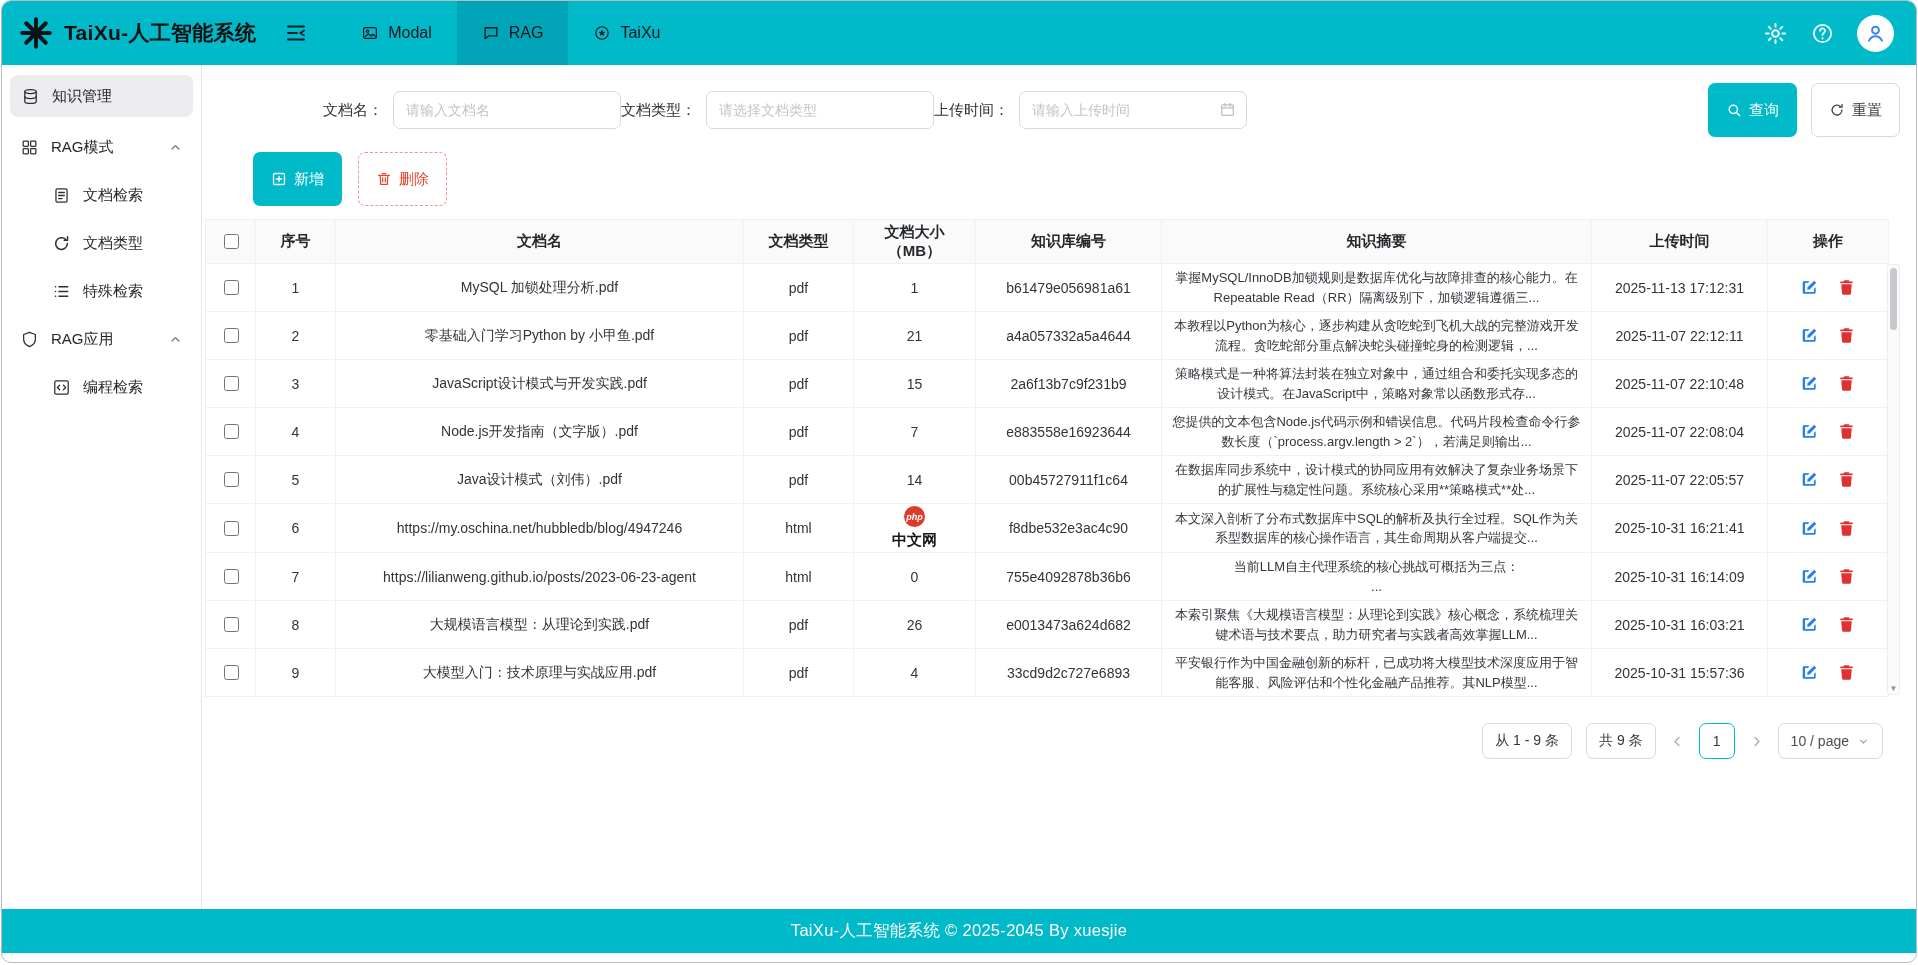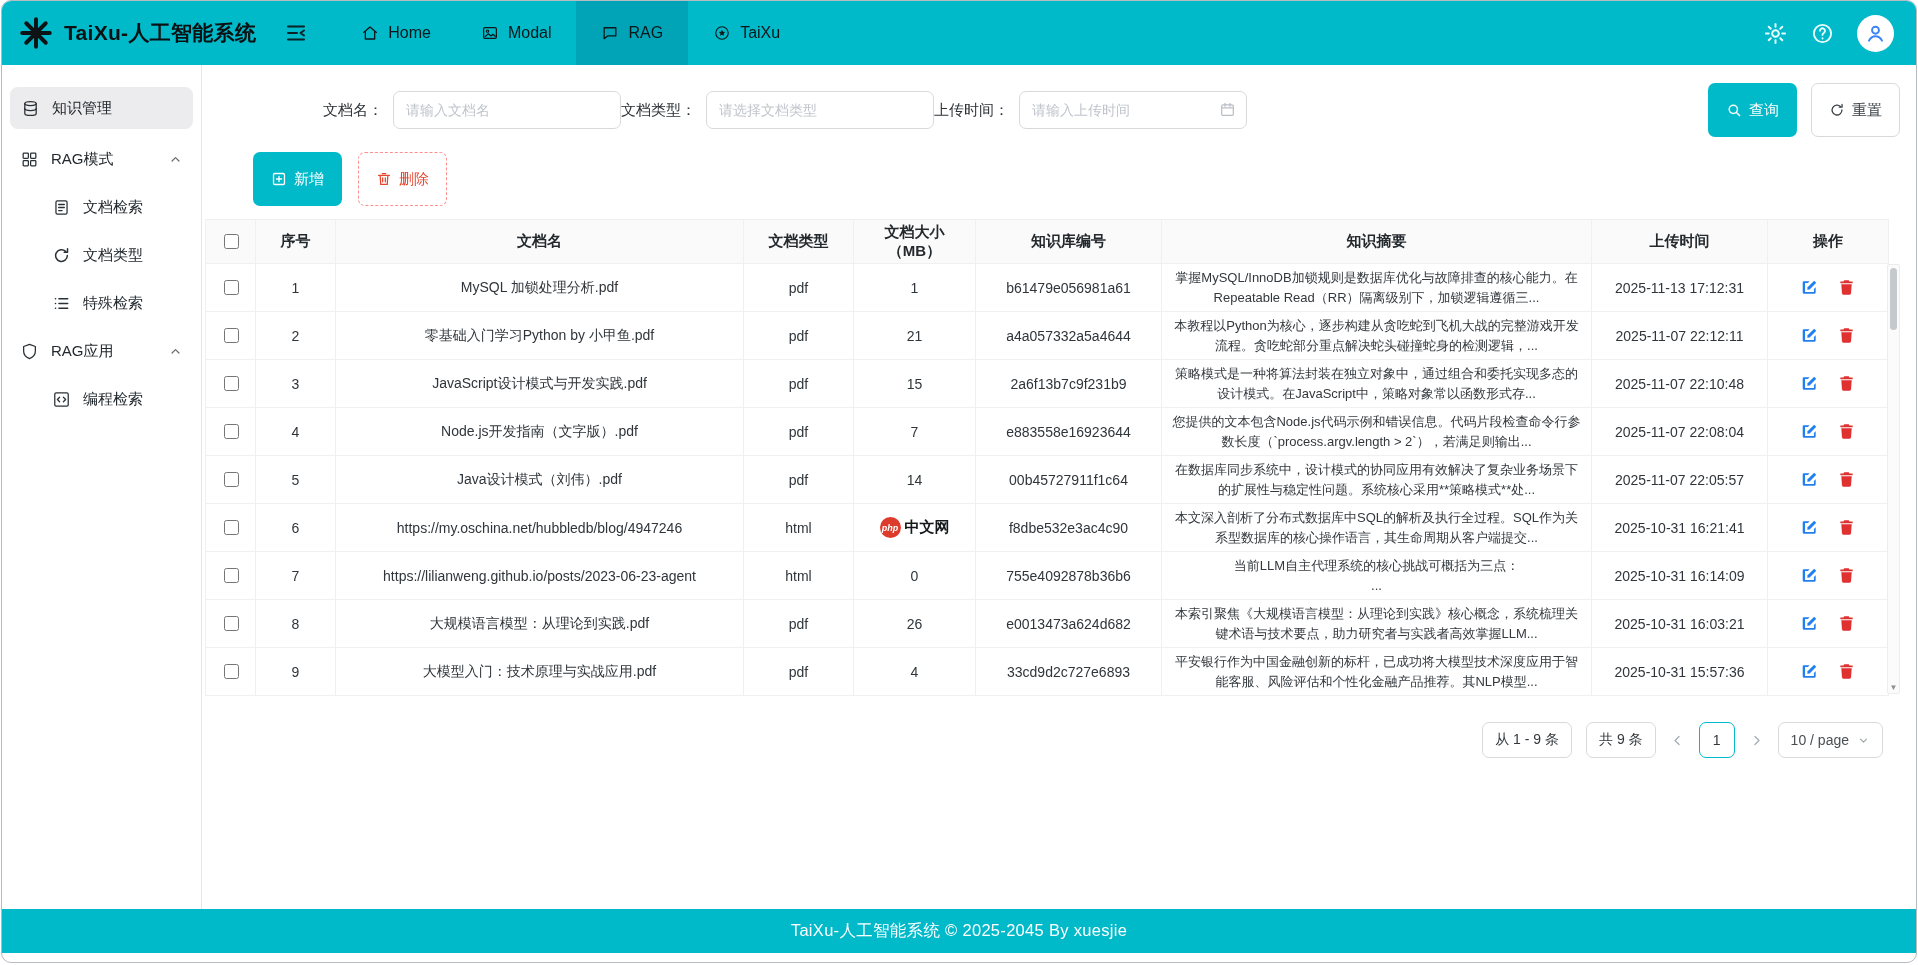--- a/index.html
+++ b/index.html
@@ -25,21 +25,21 @@
   .nav-item{display:flex;align-items:center;gap:9px;padding:0 25px;font-size:16px;color:#0c171a;cursor:pointer;white-space:nowrap;}
   .nav-item .nicon{width:18px;height:18px;display:inline-flex;flex:none;}
   .nav-item.active{background:var(--teal-dark);}
   .top-right{margin-left:auto;display:flex;align-items:center;gap:22px;}
   .tr-icon{width:25px;height:25px;color:#e9feff;cursor:pointer;}
   .avatar{width:37px;height:37px;border-radius:50%;background:#fff;color:#3b82f6;display:flex;align-items:center;justify-content:center;cursor:pointer;}
   .avatar .uicon{width:23px;height:23px;display:inline-flex;}
 
   
   .main-row{flex:1;display:flex;min-height:0;background:#fff;}
-  .sidebar{width:200px;min-width:200px;background:#fff;border-right:1px solid #e4e6e8;padding-top:22px;}
+  .sidebar{width:200px;min-width:200px;background:#fff;border-right:1px solid #e4e6e8;padding-top:10px;}
   .side-item{height:48px;display:flex;align-items:center;gap:12px;padding:0 18px;font-size:15px;color:#23292e;cursor:pointer;}
   .side-item .sicon{width:19px;height:19px;display:inline-flex;color:#2a3136;flex:none;}
   .side-item .chev{margin-left:auto;width:15px;height:15px;color:#696e73;display:inline-flex;}
   .side-item.active{background:#ececee;border-radius:8px;margin:0 8px 6px;padding:0 11px;height:42px;}
   .side-sub{padding-left:50px;}
 
   .content{flex:1;min-width:0;display:flex;flex-direction:column;padding:0 16px 0 3px;position:relative;background:#fff;}
 
   
   .filter-bar{display:flex;align-items:center;margin-top:18px;padding-left:118px;}
@@ -68,21 +68,21 @@
   .grid-table th,.grid-table td{border:1px solid var(--line);text-align:center;vertical-align:middle;padding:2px 8px;overflow:hidden;}
   .grid-table thead th{background:#fafafa;height:44px;font-size:15px;font-weight:700;color:#24292e;}
   .grid-table tbody td{height:48px;font-size:14px;color:#2f353a;}
   .cell-summary .clamp2{display:-webkit-box;-webkit-line-clamp:2;-webkit-box-orient:vertical;overflow:hidden;
        font-size:13px;line-height:1.5;white-space:pre-line;text-align:center;color:#33383d;}
   .cell-actions .act{width:19px;height:19px;display:inline-flex;margin:0 9px;vertical-align:middle;cursor:pointer;}
   .act.edit{color:#2080f0;}
   .act.del{color:#e03131;}
   input[type="checkbox"]{width:15px;height:15px;accent-color:var(--teal);cursor:pointer;}
 
-  .php-logo{display:inline-flex;align-items:center;gap:4px;font-weight:700;font-size:15px;color:#15191c;}
+  .php-logo{display:inline-flex;align-items:center;gap:4px;font-weight:700;font-size:15px;color:#15191c;flex-direction:column;}
   .php-badge{background:#dd3b2b;color:#fff;font-size:9px;font-style:italic;font-weight:700;border-radius:50%;
        width:21px;height:21px;display:inline-flex;align-items:center;justify-content:center;flex:none;}
 
   .vscroll{position:absolute;top:45px;bottom:2px;right:0;width:13px;background:#fbfbfb;border:1px solid #ededed;border-radius:2px;}
   .vthumb{position:absolute;top:3px;left:2px;width:7px;height:62px;background:#c5c8cd;border-radius:4px;cursor:pointer;}
   .varrow{position:absolute;bottom:1px;left:0;width:100%;text-align:center;font-size:8px;color:#8a8f94;cursor:pointer;}
 
   
   .pagination{display:flex;justify-content:flex-end;align-items:center;gap:14px;margin:26px 17px 0 0;font-size:14px;color:#33383d;}
   .pg-box{display:inline-flex;align-items:center;height:36px;padding:0 12px;border:1px solid var(--border);border-radius:7px;background:#fff;white-space:nowrap;}
@@ -106,29 +106,20 @@
           <path d="M12 2.8v18.4M2.8 12h18.4M5.5 5.5l13 13M18.5 5.5l-13 13"></path>
         </svg>
       </span>
     <span class="brand">TaiXu-人工智能系统</span>
     <span class="collapse">
         <svg viewBox="0 0 24 24" fill="none" stroke="currentColor" stroke-width="2" stroke-linecap="round" stroke-linejoin="round">
           <path d="M4 5.5h16M4 12h9M4 18.5h16M20 9.5 16.5 12 20 14.5"></path>
         </svg>
       </span>
     <nav class="nav">
-        <div class="nav-item">
-          <span class="nicon">
-            <svg viewBox="0 0 24 24" fill="none" stroke="currentColor" stroke-width="1.8" stroke-linecap="round" stroke-linejoin="round">
-              <path d="M3.5 11.2 12 4l8.5 7.2"></path>
-              <path d="M5.8 9.8V20h12.4V9.8"></path>
-            </svg>
-          </span>
-          <span>Home</span>
-        </div>
         <div class="nav-item">
           <span class="nicon">
             <svg viewBox="0 0 24 24" fill="none" stroke="currentColor" stroke-width="1.6" stroke-linecap="round" stroke-linejoin="round">
               <rect x="3.5" y="4.8" width="17" height="14.4" rx="1.8"></rect>
               <circle cx="8.7" cy="9.5" r="1.5"></circle>
               <path d="M5.5 16.8l4.3-3.8 3.4 2.9 2.6-2.2 3.2 2.7"></path>
             </svg>
           </span>
           <span>Modal</span>
         </div>

